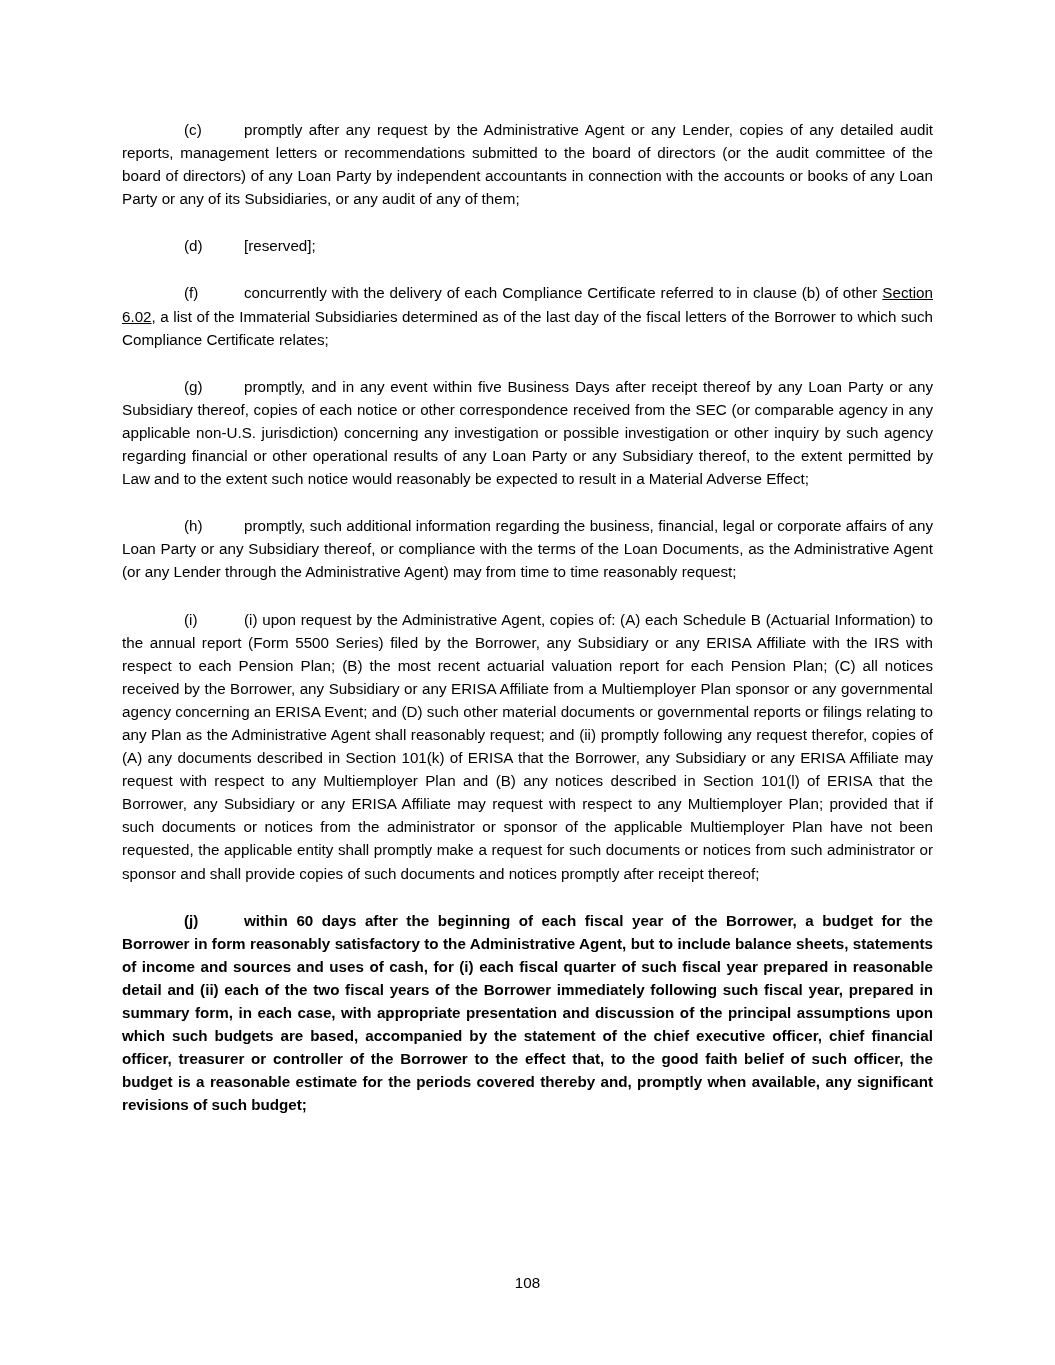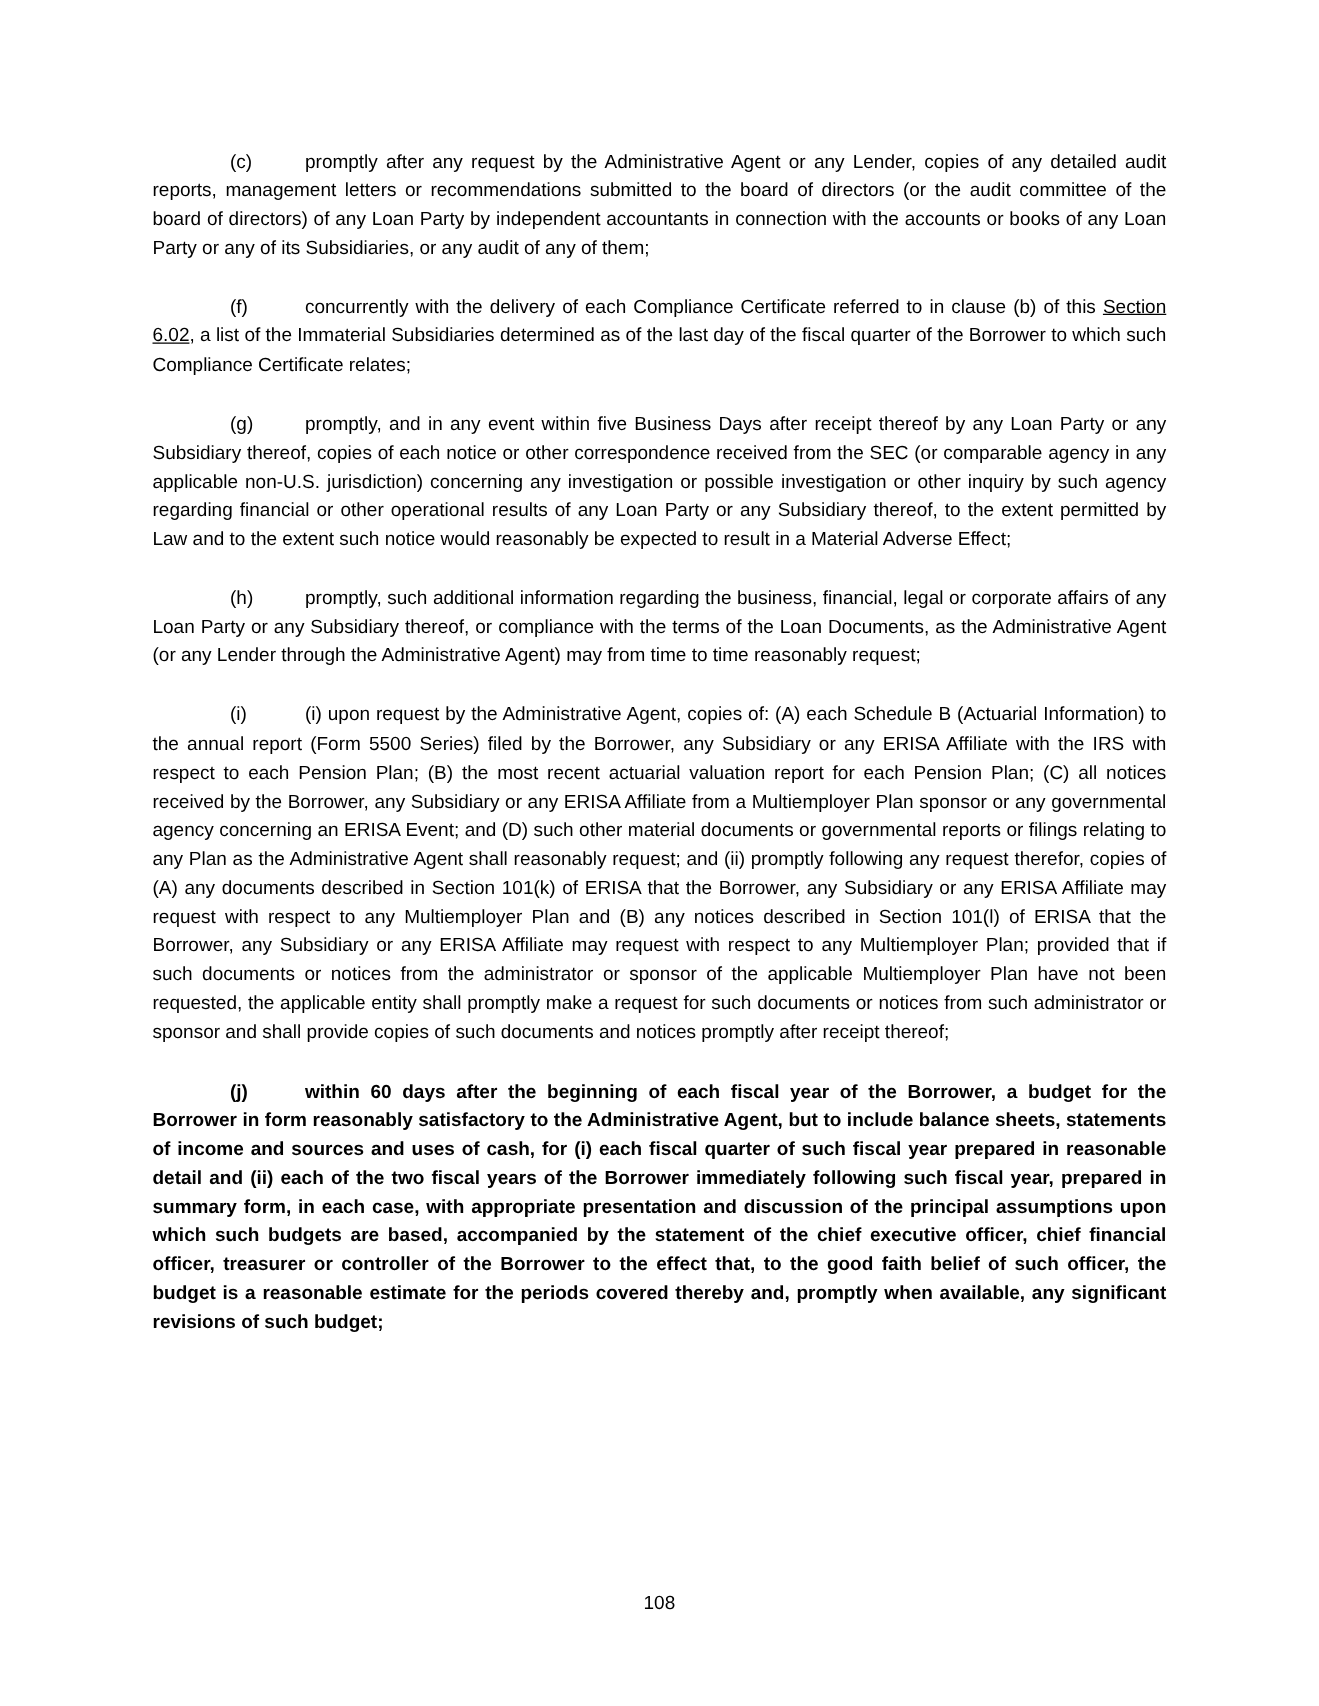--- a/index.html
+++ b/index.html
@@ -58,24 +58,27 @@
 </head>
 <body>
 
 <div class="page">
   <div class="doc-body">
 
     <p class="para">
       <span class="marker">(c)</span><span class="ptext">promptly after any request by the Administrative Agent or any Lender, copies of any detailed audit reports, management letters or recommendations submitted to the board of directors (or the audit committee of the board of directors) of any Loan Party by independent accountants in connection with the accounts or books of any Loan Party or any of its Subsidiaries, or any audit of any of them;</span>
     </p>
 
+    <p class="para">
+      <span class="marker">(d)</span><span class="ptext">[reserved];</span>
+    </p>
 
 
     <p class="para">
-      <span class="marker">(f)</span><span class="ptext">concurrently with the delivery of each Compliance Certificate referred to in clause (b) of this </span><span class="underline">Section 6.02</span><span class="ptext">, a list of the Immaterial Subsidiaries determined as of the last day of the fiscal quarter of the Borrower to which such Compliance Certificate relates;</span>
+      <span class="marker">(f)</span><span class="ptext">concurrently with the delivery of each Compliance Certificate referred to in clause (b) of other </span><span class="underline">Section 6.02</span><span class="ptext">, a list of the Immaterial Subsidiaries determined as of the last day of the fiscal letters of the Borrower to which such Compliance Certificate relates;</span>
     </p>
 
     <p class="para">
       <span class="marker">(g)</span><span class="ptext">promptly, and in any event within five Business Days after receipt thereof by any Loan Party or any Subsidiary thereof, copies of each notice or other correspondence received from the SEC (or comparable agency in any applicable non-U.S. jurisdiction) concerning any investigation or possible investigation or other inquiry by such agency regarding financial or other operational results of any Loan Party or any Subsidiary thereof, to the extent permitted by Law and to the extent such notice would reasonably be expected to result in a Material Adverse Effect;</span>
     </p>
 
     <p class="para">
       <span class="marker">(h)</span><span class="ptext">promptly, such additional information regarding the business, financial, legal or corporate affairs of any Loan Party or any Subsidiary thereof, or compliance with the terms of the Loan Documents, as the Administrative Agent (or any Lender through the Administrative Agent) may from time to time reasonably request;</span>
     </p>
 

